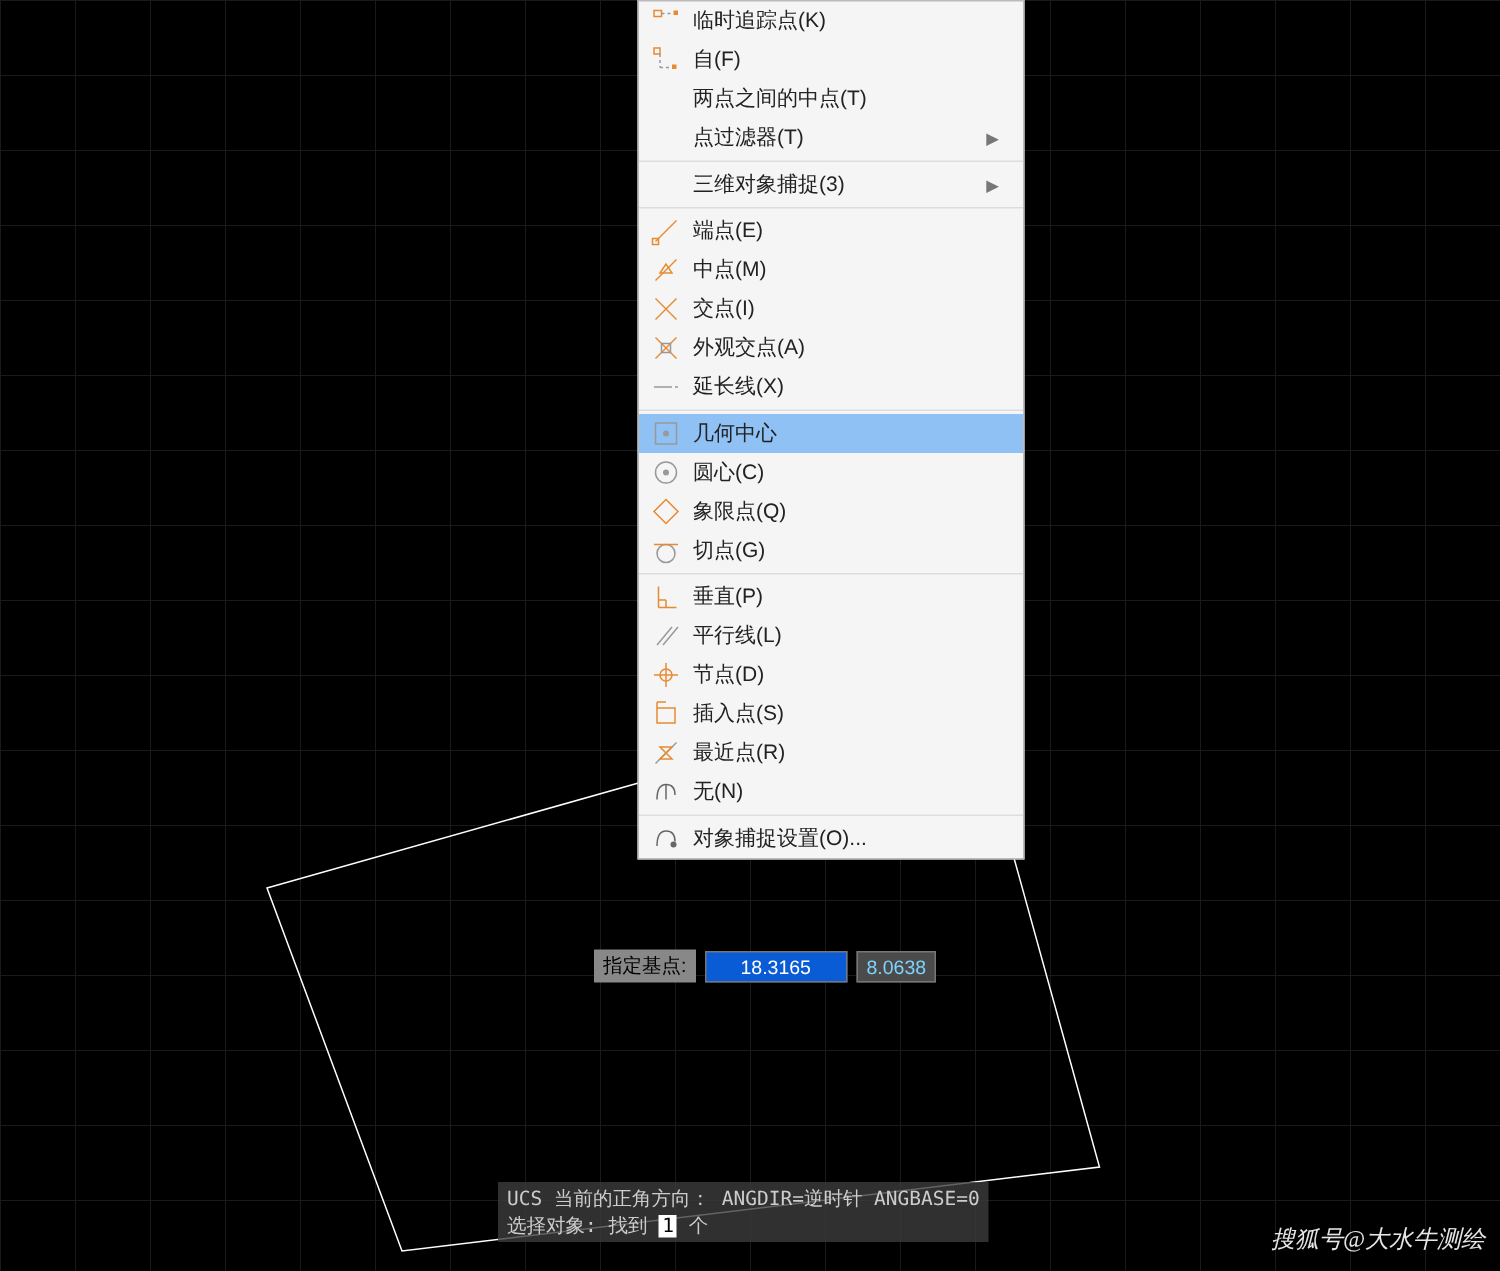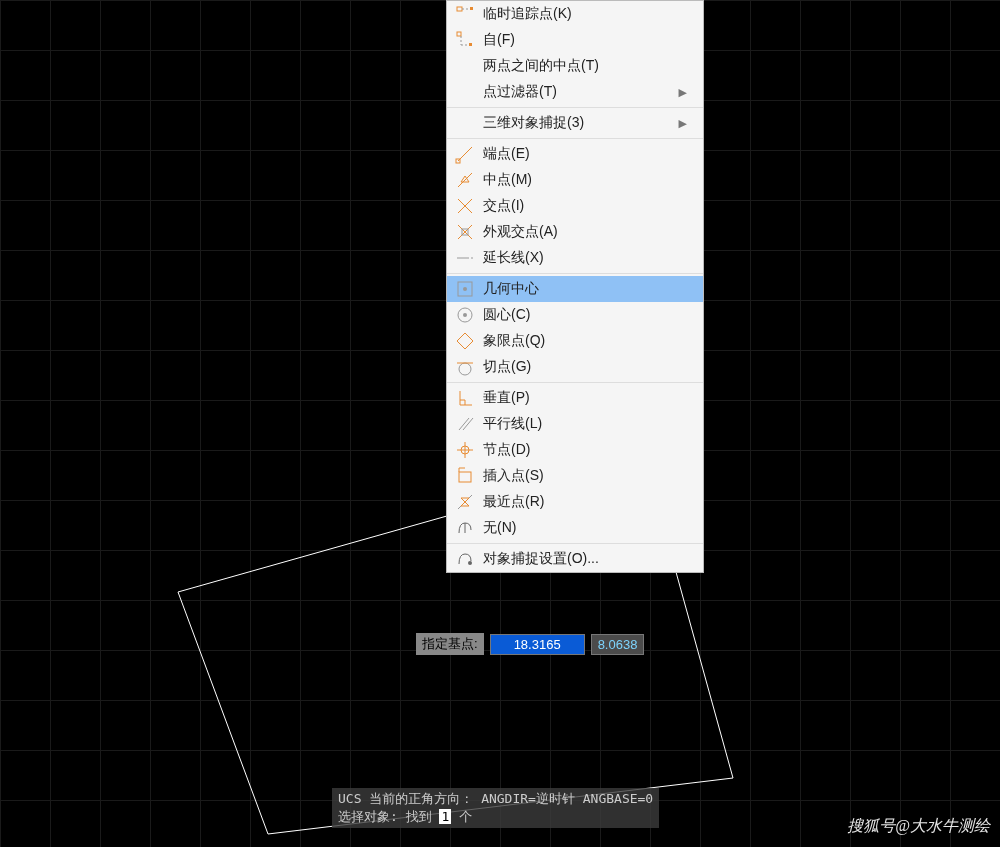--- a/index.html
+++ b/index.html
@@ -31,40 +31,40 @@
     color:#ccc;
     font-size:13px;
     padding:2px 6px;
     font-family:"SimSun", monospace;
   }
   .cmd .line { white-space:nowrap; }
   .cmd .hl { background:#fff; color:#000; padding:0 2px; }
 
   
   .dyn {
-    position:absolute; left:416px; top:633px;
+    position:absolute; left:396px; top:633px;
     display:flex; align-items:center; gap:6px;
   }
   .dyn .label { background:#888; color:#000; padding:2px 6px; font-size:13px; }
   .dyn .val1 { background:#0a5bd6; color:#fff; border:1px solid #777; padding:2px 23px; font-size:13px; }
   .dyn .val2 { background:#4b4b4b; color:#7dd3fc; border:1px solid #777; padding:2px 6px; font-size:13px; }
 
   
   .watermark {
     position:absolute; right:10px; bottom:10px;
     color:rgba(255,255,255,0.9);
     font-size:16px; font-style:italic;
     font-family:"SimSun", serif;
     margin-left:28px;
   }
 
   
   .menu {
     position:absolute;
-    left:446px; top:0;
+    left:425px; top:0;
     width:258px;
     background:#f5f5f5;
     border:1px solid #bbb;
     color:#222;
   }
   .menu .item {
     display:flex; align-items:center;
     height:26px;
     padding-right:16px;
     cursor:default;

